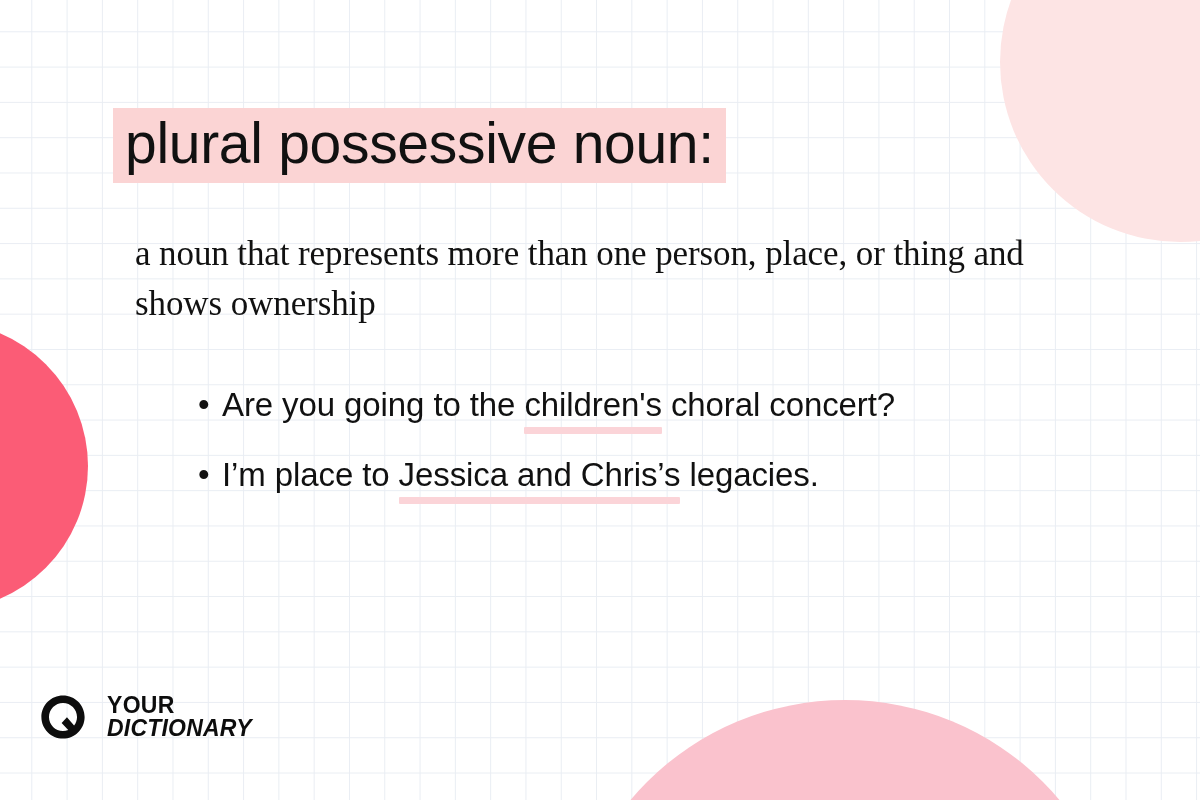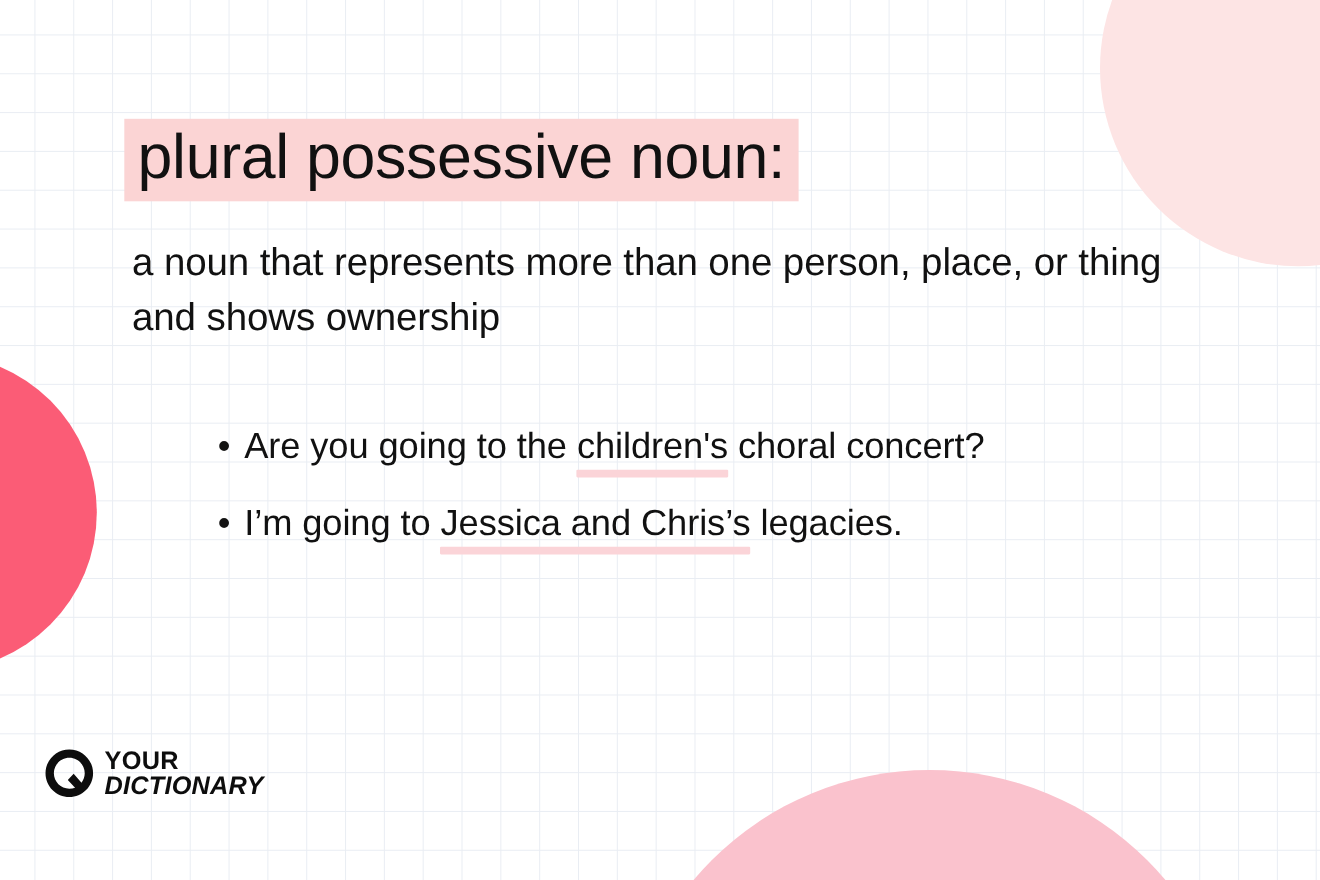--- a/index.html
+++ b/index.html
@@ -75,26 +75,27 @@
     font-weight: 400;
     letter-spacing: -0.3px;
     white-space: nowrap;
   }
 
   .definition {
     position: absolute;
     left: 120px;
     top: 214px;
     width: 940px;
-    margin: 0;
+    margin: 15px;
     color: #111111;
     font-size: 35px;
     line-height: 1.42;
     font-weight: 400;
     letter-spacing: -0.1px;
+    font-family: Liberation Serif, serif;
   }
 
   .examples {
     position: absolute;
     left: 186px;
     top: 368px;
     margin: 12px;
     padding: 0;
     list-style: none;
   }
@@ -130,23 +131,23 @@
     bottom: -4px;
     height: 7px;
     background: #fbd4d8;
     border-radius: 1px;
   }
 
   
   .logo {
     position: absolute;
     left: 40px;
-    top: 680px;
+    top: 694px;
     display: flex;
-    gap: 9px;
+    gap: 21px;
   }
   .logo-mark {
     width: 46px;
     height: 46px;
     flex: 0 0 auto;
   }
   .logo-words {
     display: flex;
     flex-direction: column;
     justify-content: center;
@@ -176,21 +177,21 @@
       <h1 class="title">plural possessive noun:</h1>
     </div>
 
     <p class="definition">a noun that represents more than one person, place, or thing and shows ownership</p>
 
     <ul class="examples">
       <li class="example-item">
         <span class="example-bullet">•</span><span class="example-text"><span>Are you going to the </span><span class="hl">children's</span><span> choral concert?</span></span>
       </li>
       <li class="example-item">
-        <span class="example-bullet">•</span><span class="example-text"><span>I’m going to </span><span class="hl">Jessica and Chris’s</span><span> legacies.</span></span>
+        <span class="example-bullet">•</span><span class="example-text"><span>I’m place to </span><span class="hl">Jessica and Chris’s</span><span> legacies.</span></span>
       </li>
     </ul>
 
     <div class="logo">
       <svg class="logo-mark" viewBox="0 0 100 100">
         <path fill="#0d0d0d" fill-rule="evenodd" d="M50 3C24.0 3 3 24.0 3 50s21.0 47 47 47 47-21.0 47-47S76.0 3 50 3zm0 16.5c16.8 0 30.5 13.7 30.5 30.5 0 7.0-2.4 13.5-6.4 18.7L58.6 50.7 47.0 63.0l14.4 15.4c-3.6 1.4-7.4 2.1-11.4 2.1-16.8 0-30.5-13.7-30.5-30.5S33.2 19.5 50 19.5z"></path>
       </svg>
       <div class="logo-words">
         <span class="logo-line1">YOUR</span>
         <span class="logo-line2">DICTIONARY</span>

